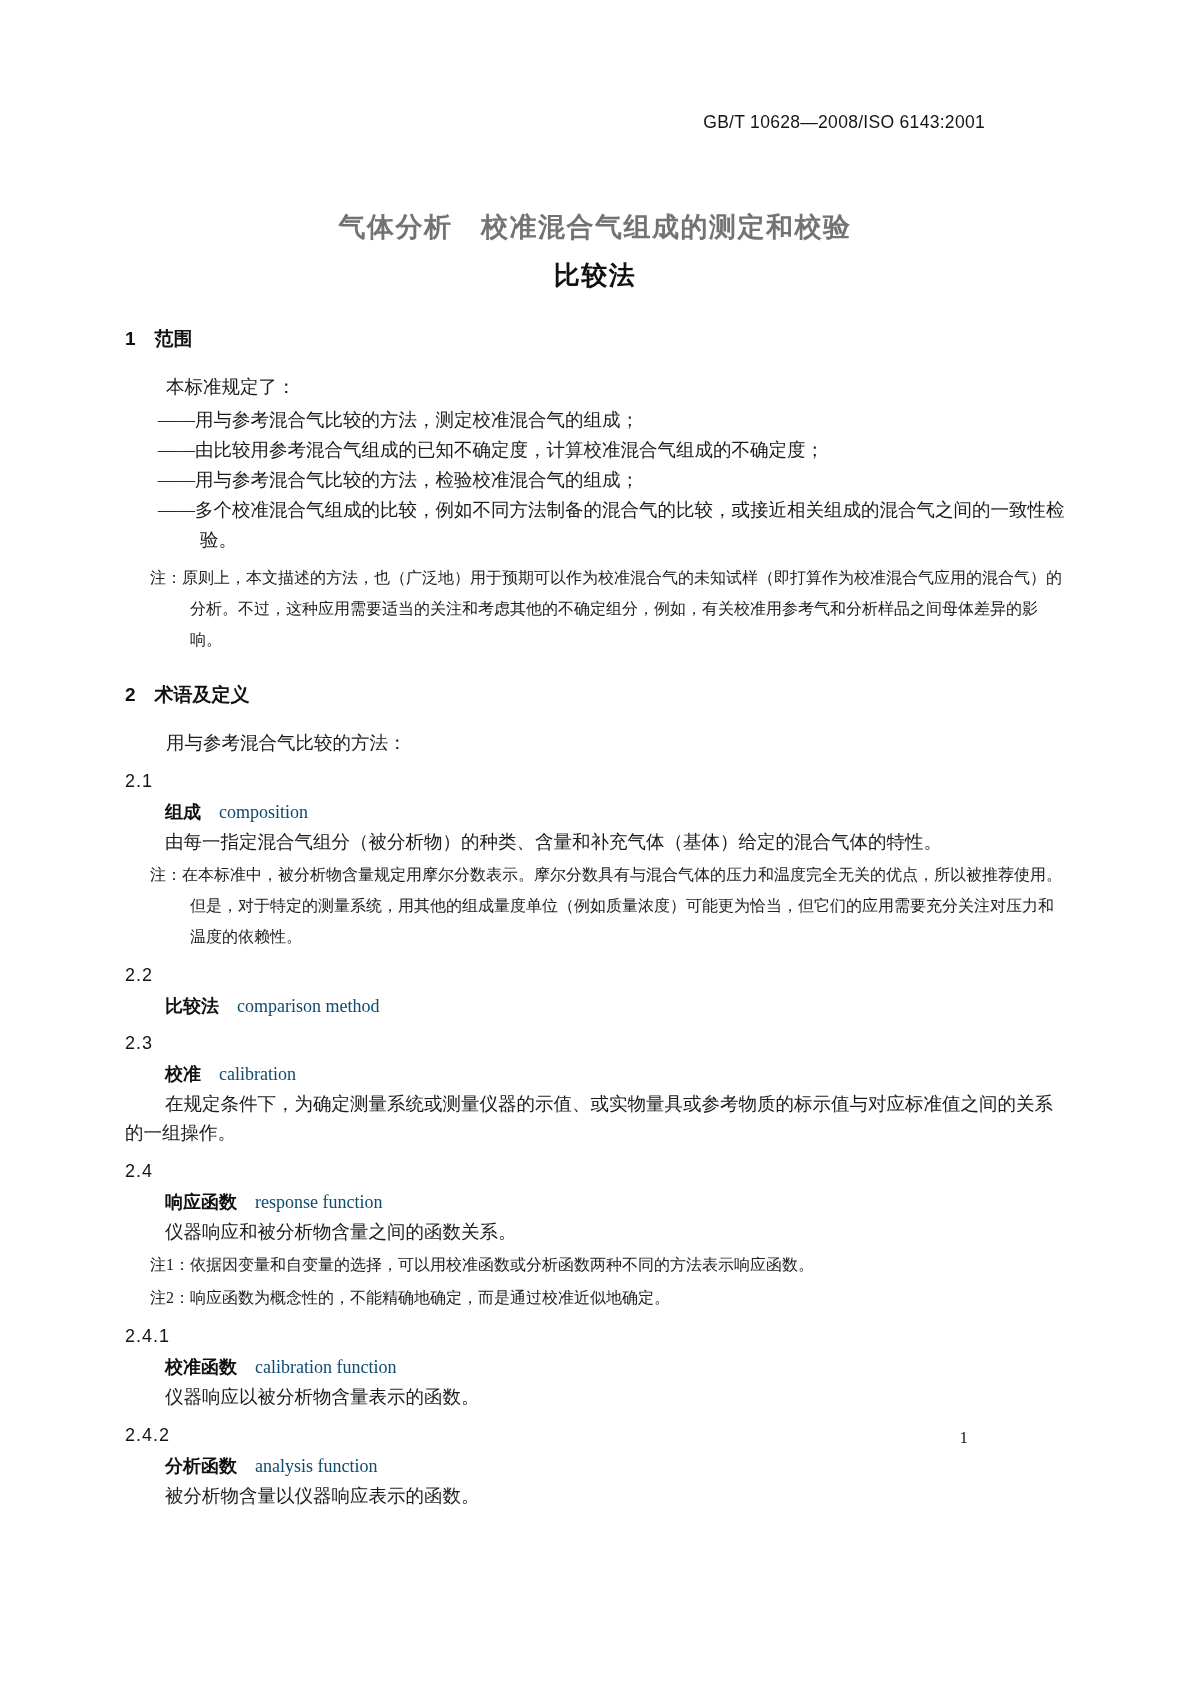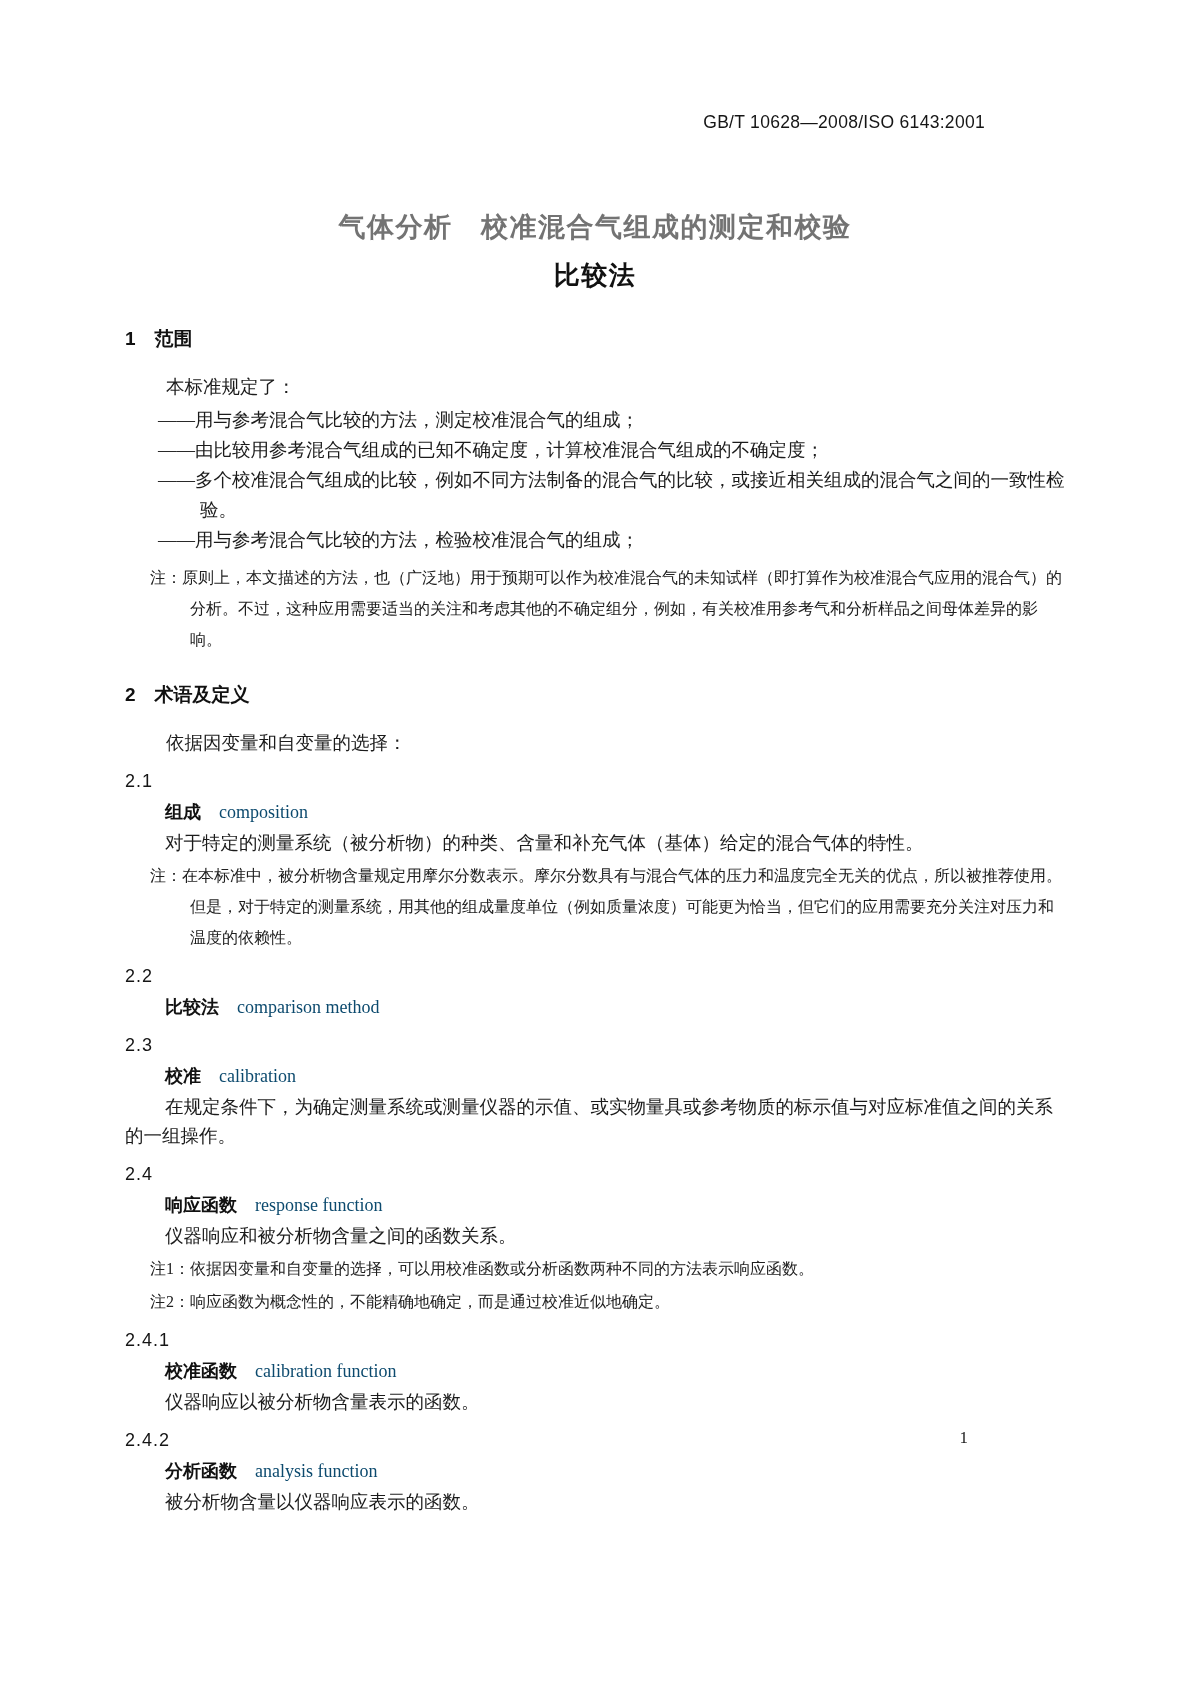--- a/index.html
+++ b/index.html
@@ -80,21 +80,21 @@
     line-height: 28px;
     letter-spacing: 1px;
     color: #151515;
   }
   .term-heading {
     margin-top: 3px;
     padding-left: 40px;
     line-height: 28px;
   }
   .term-zh {
-    font-family: Liberation Mono, monospace;
+    font-family: Liberation Serif, serif;
     font-size: 18px;
     font-weight: bold;
     color: #111;
   }
   .term-en {
     margin-left: 18px;
     font-family: "Liberation Serif", "DejaVu Serif", serif;
     font-size: 18px;
     font-weight: normal;
     color: #0c4a6e;
@@ -123,34 +123,34 @@
   <h1 class="title">气体分析　校准混合气组成的测定和校验</h1>
   <h2 class="subtitle">比较法</h2>
 
   <div class="content">
 
     <h3 class="sec-heading" id="sec1-heading">1　范围</h3>
     <p class="body-indent">本标准规定了：</p>
 
     <p class="dash-item first">——用与参考混合气比较的方法，测定校准混合气的组成；</p>
     <p class="dash-item">——由比较用参考混合气组成的已知不确定度，计算校准混合气组成的不确定度；</p>
+    <p class="dash-item">——用与参考混合气比较的方法，检验校准混合气的组成；</p>
     <p class="dash-item">——多个校准混合气组成的比较，例如不同方法制备的混合气的比较，或接近相关组成的混合气之间的一致性检验。</p>
-    <p class="dash-item">——用与参考混合气比较的方法，检验校准混合气的组成；</p>
 
     <p class="note sec1-note">注：原则上，本文描述的方法，也（广泛地）用于预期可以作为校准混合气的未知试样（即打算作为校准混合气应用的混合气）的分析。不过，这种应用需要适当的关注和考虑其他的不确定组分，例如，有关校准用参考气和分析样品之间母体差异的影响。</p>
 
     <h3 class="sec-heading" id="sec2-heading">2　术语及定义</h3>
-    <p class="body-indent">依据因变量和自变量的选择：</p>
+    <p class="body-indent">用与参考混合气比较的方法：</p>
 
     <div class="term">
       <div class="term-number">2.1</div>
       <div class="term-heading">
         <span class="term-zh">组成</span><span class="term-en">composition</span>
       </div>
-      <p class="definition">对于特定的测量系统（被分析物）的种类、含量和补充气体（基体）给定的混合气体的特性。</p>
+      <p class="definition">由每一指定混合气组分（被分析物）的种类、含量和补充气体（基体）给定的混合气体的特性。</p>
       <p class="note">注：在本标准中，被分析物含量规定用摩尔分数表示。摩尔分数具有与混合气体的压力和温度完全无关的优点，所以被推荐使用。但是，对于特定的测量系统，用其他的组成量度单位（例如质量浓度）可能更为恰当，但它们的应用需要充分关注对压力和温度的依赖性。</p>
     </div>
 
     <div class="term">
       <div class="term-number">2.2</div>
       <div class="term-heading">
         <span class="term-zh">比较法</span><span class="term-en">comparison method</span>
       </div>
     </div>
 

